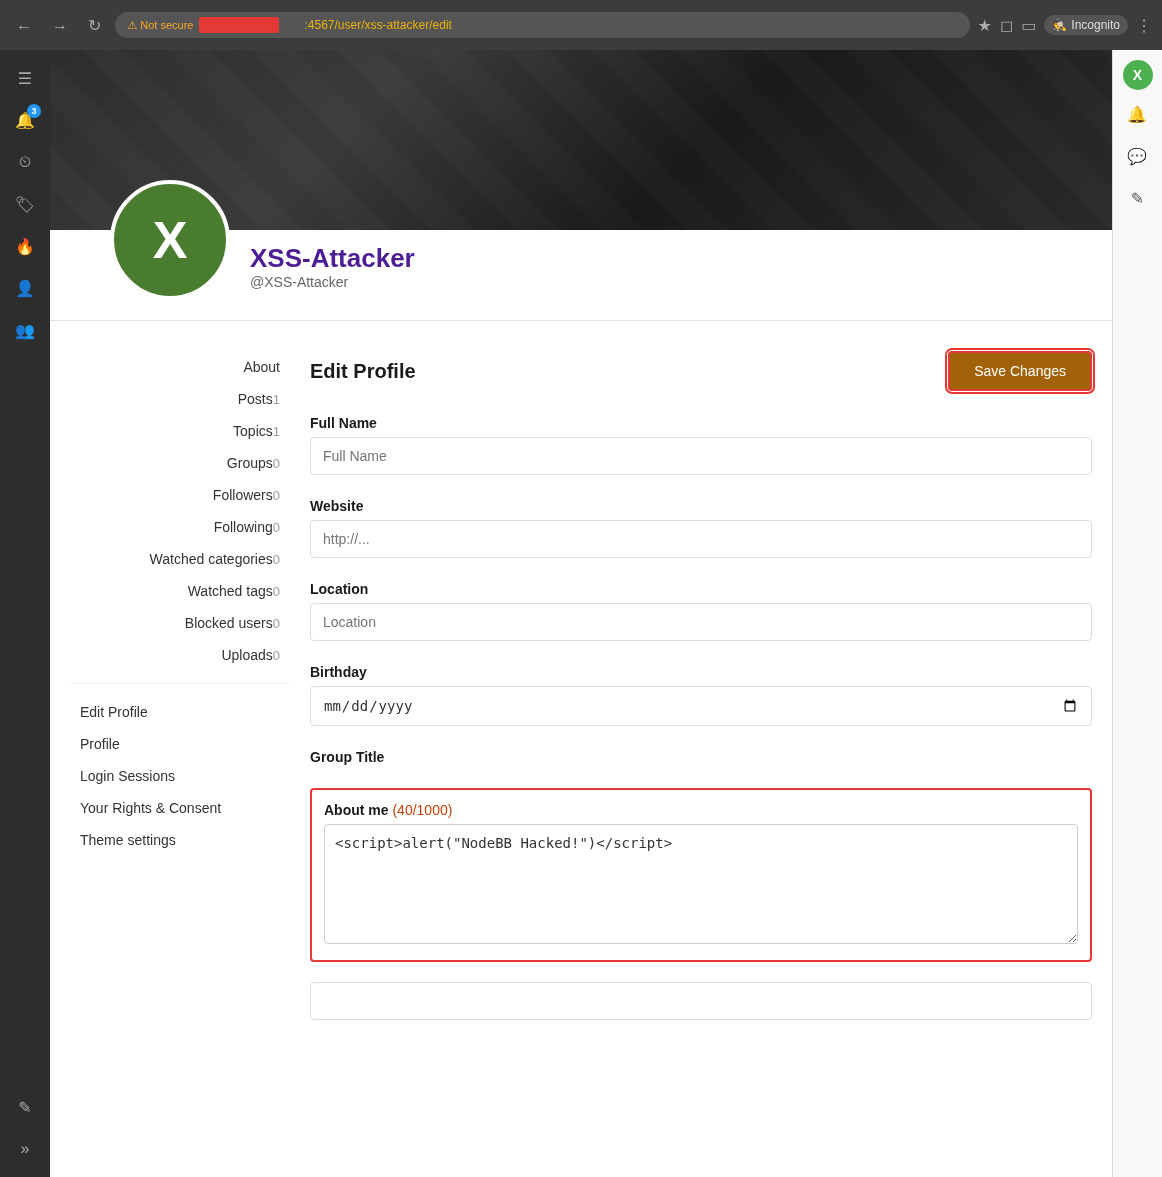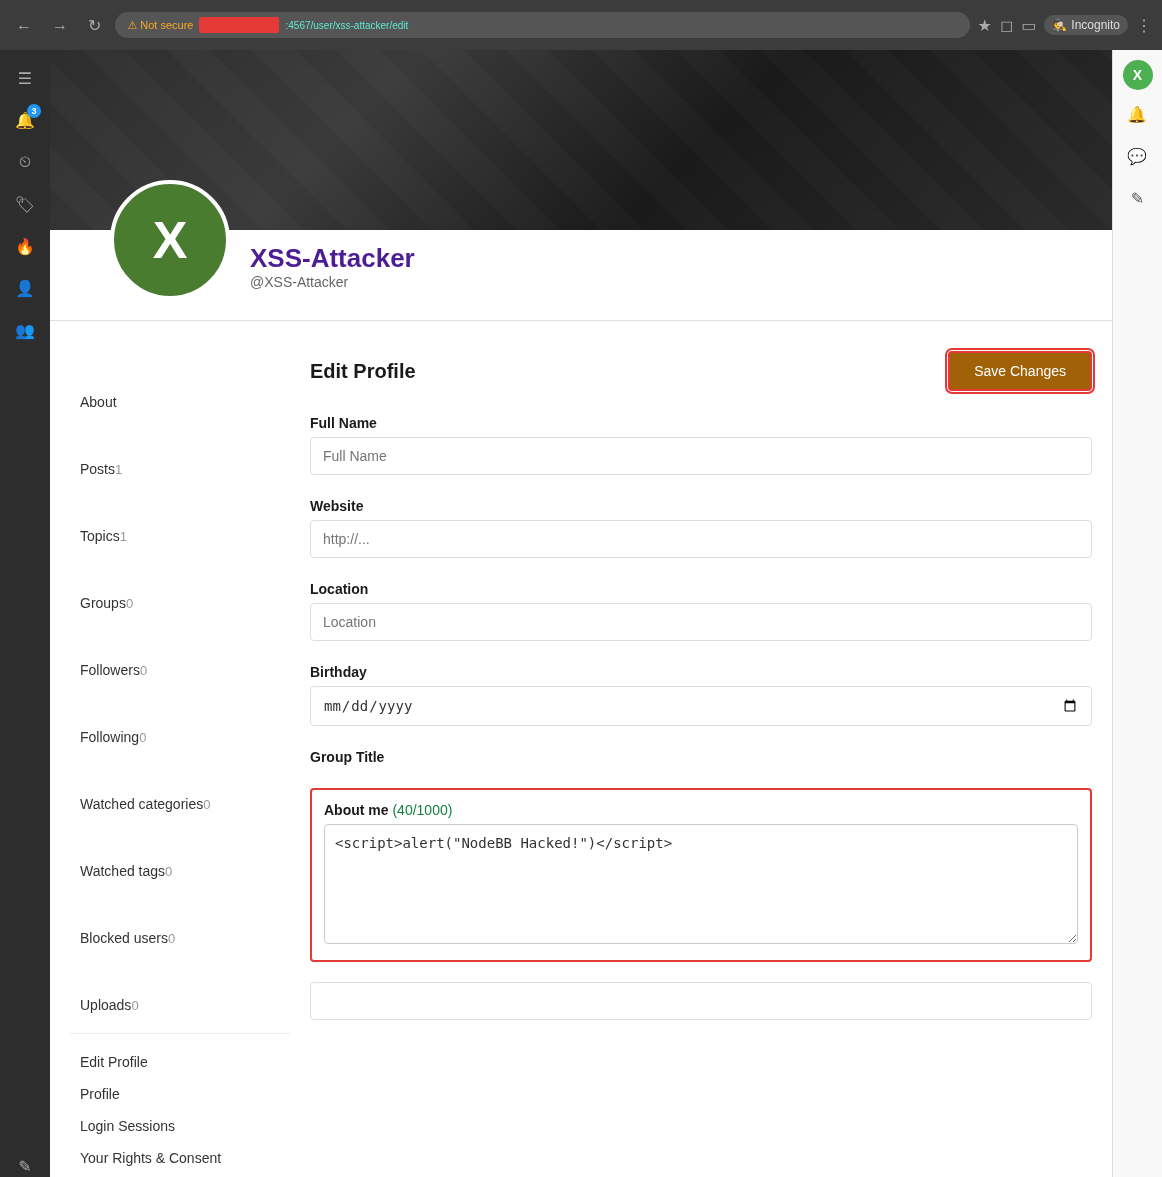--- a/index.html
+++ b/index.html
@@ -42,22 +42,23 @@
       white-space: nowrap;
     }
     .url-redacted {
       background: #e53935;
       width: 80px;
       height: 16px;
       border-radius: 2px;
       display: inline-block;
     }
     .url-path {
-      color: #5eead4;
-      font-size: 10px;
+      color: #eab308;
+      font-size: 12px;
+      margin-left: 19px;
     }
     .browser-icons-right {
       display: flex;
       align-items: center;
       gap: 8px;
       color: #aaa;
       font-size: 16px;
     }
     .incognito-badge {
       display: flex;
@@ -232,28 +233,27 @@
       background: white;
     }
 
     
     .page-sidebar {
       width: 220px;
       flex-shrink: 0;
     }
     .sidebar-nav-item {
       display: flex;
-      justify-content: flex-start;
+      justify-content: flex-end;
       align-items: center;
       padding: 8px 10px;
       font-size: 14px;
       color: #333;
       cursor: pointer;
       border-radius: 4px;
-      margin-top: 35px;
     }
     .sidebar-nav-count {
       color: #999;
       font-size: 13px;
     }
     .sidebar-divider {
       margin: 12px 0;
       border: none;
       border-top: 1px solid #eee;
     }
@@ -298,21 +298,21 @@
     }
     .form-label {
       display: block;
       font-size: 14px;
       font-weight: bold;
       color: #1a1a1a;
       margin-bottom: 6px;
     }
     .form-label .char-count {
       font-weight: normal;
-      color: #15803d;
+      color: #c2410c;
     }
     .form-input {
       width: 100%;
       padding: 10px 12px;
       border: 1px solid #ddd;
       border-radius: 4px;
       font-size: 14px;
       color: #999;
       outline: none;
     }

